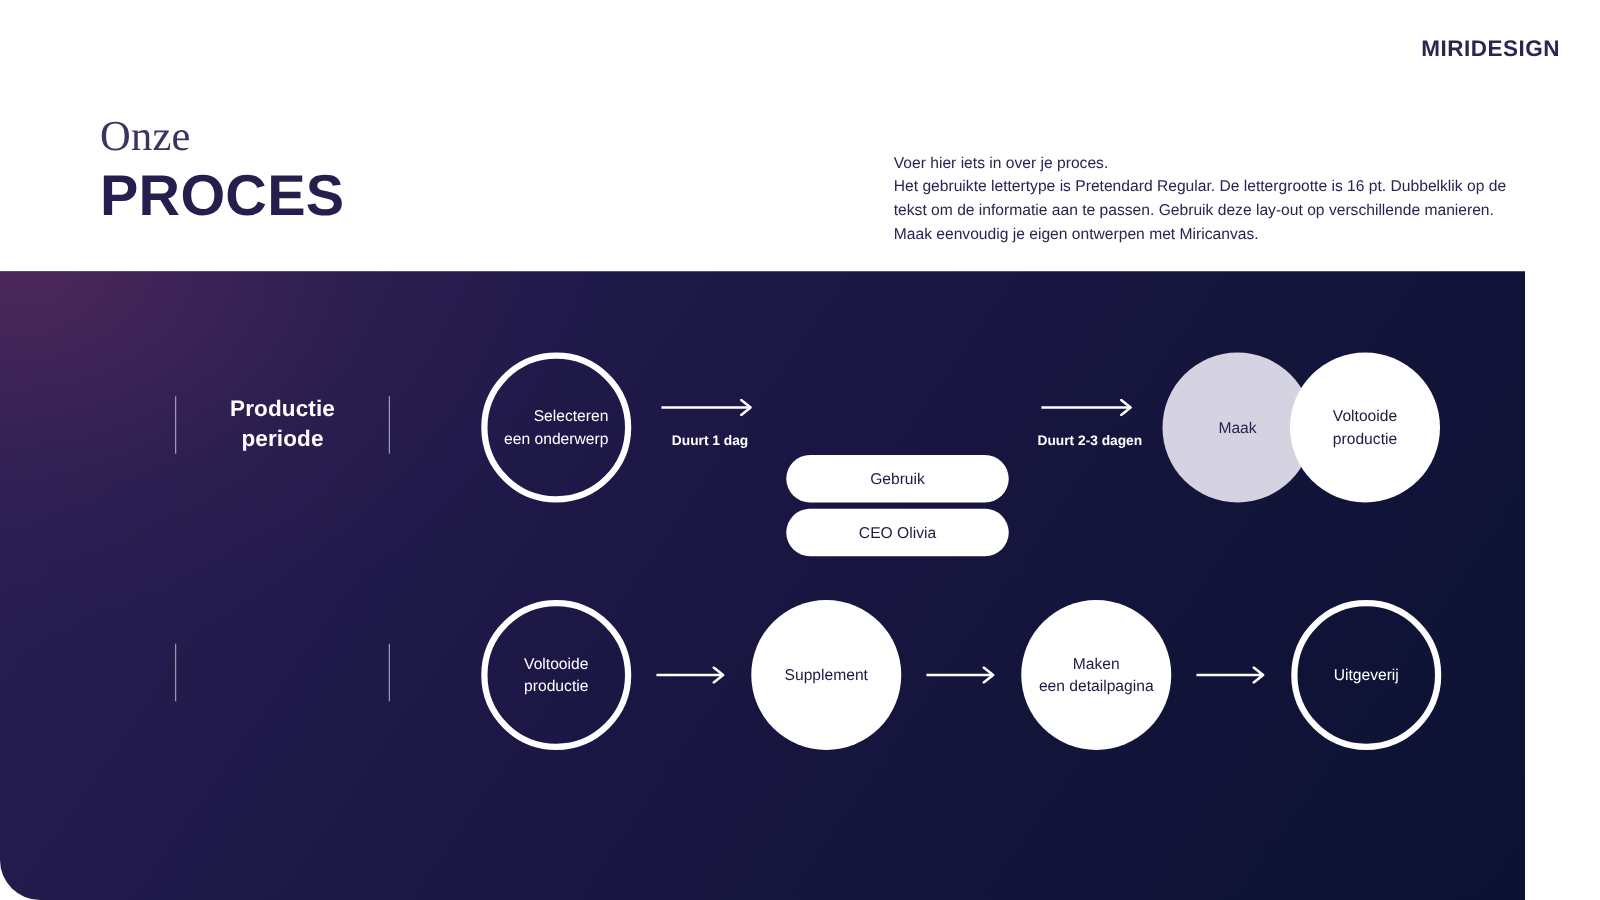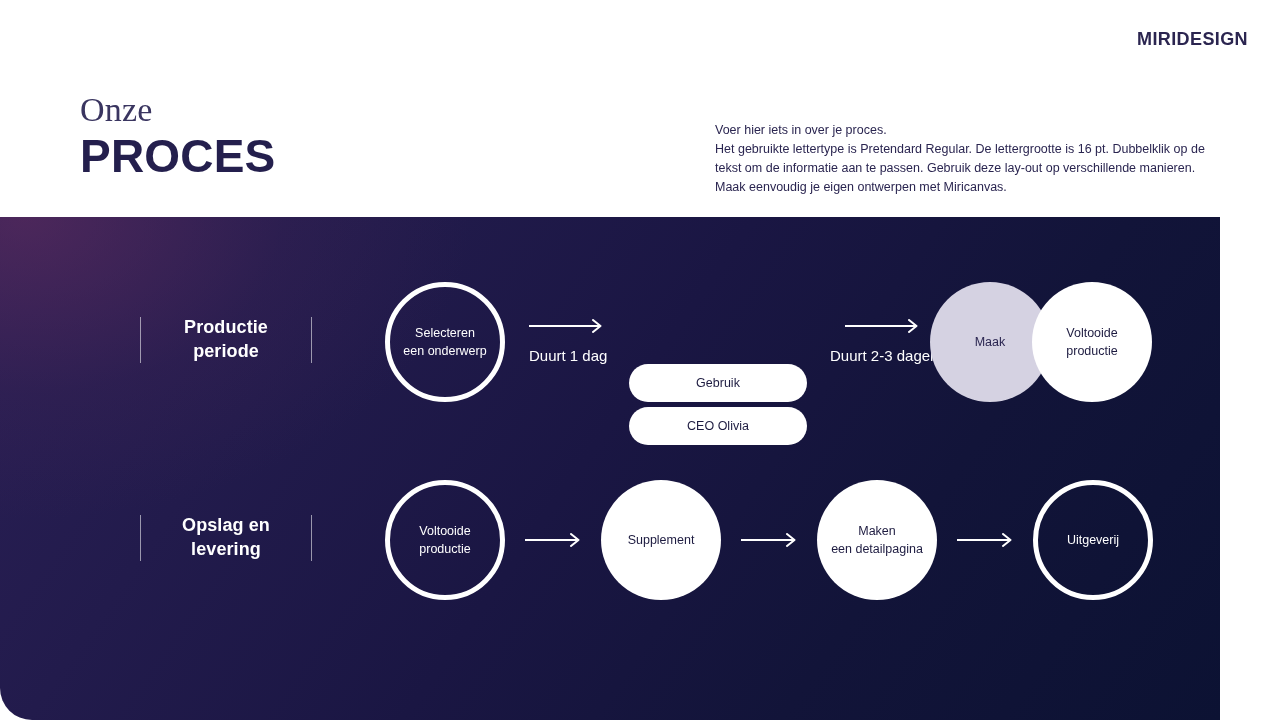--- a/index.html
+++ b/index.html
@@ -127,20 +127,21 @@
     justify-content: center;
     text-align: center;
     box-sizing: border-box;
   }
   .circle-outline {
     border: 5px solid #ffffff;
     background: transparent;
     color: #ffffff;
     font-size: 12.5px;
     line-height: 1.45;
+    text-align: right;
   }
   .circle-filled {
     background: #ffffff;
     color: #1d1b40;
     font-size: 12.5px;
     line-height: 1.45;
   }
   .circle-muted {
     background: #d5d2e2;
     color: #2a2550;
@@ -157,23 +158,24 @@
     align-items: center;
   }
   .arrow {
     position: relative;
     height: 14px;
     display: block;
   }
   .arrow svg { display: block; }
   .arrow-caption {
     margin-top: 14px;
-    font-size: 15px;
+    font-size: 11px;
     color: #ffffff;
     white-space: nowrap;
+    font-weight: bold;
   }
 
   
   .pill {
     position: absolute;
     background: #ffffff;
     border-radius: 22px;
     display: flex;
     align-items: center;
     justify-content: center;
@@ -257,24 +259,20 @@
           <span>productie</span>
         </span>
       </div>
     </div>
 
     <div class="row row-2">
 
       <div class="row-label">
         <span class="rule rule-left"></span>
         <span class="rule rule-right"></span>
-        <span class="label-text">
-          <span>Opslag en</span><br>
-          <span>levering</span>
-        </span>
       </div>
 
       <div class="circle circle-outline" style="left:385px; top:5px; width:120px; height:120px;">
         <span class="ctext">
           <span>Voltooide</span><br>
           <span>productie</span>
         </span>
       </div>
 
       <div class="arrow-group" style="left:525px; top:58px;">

